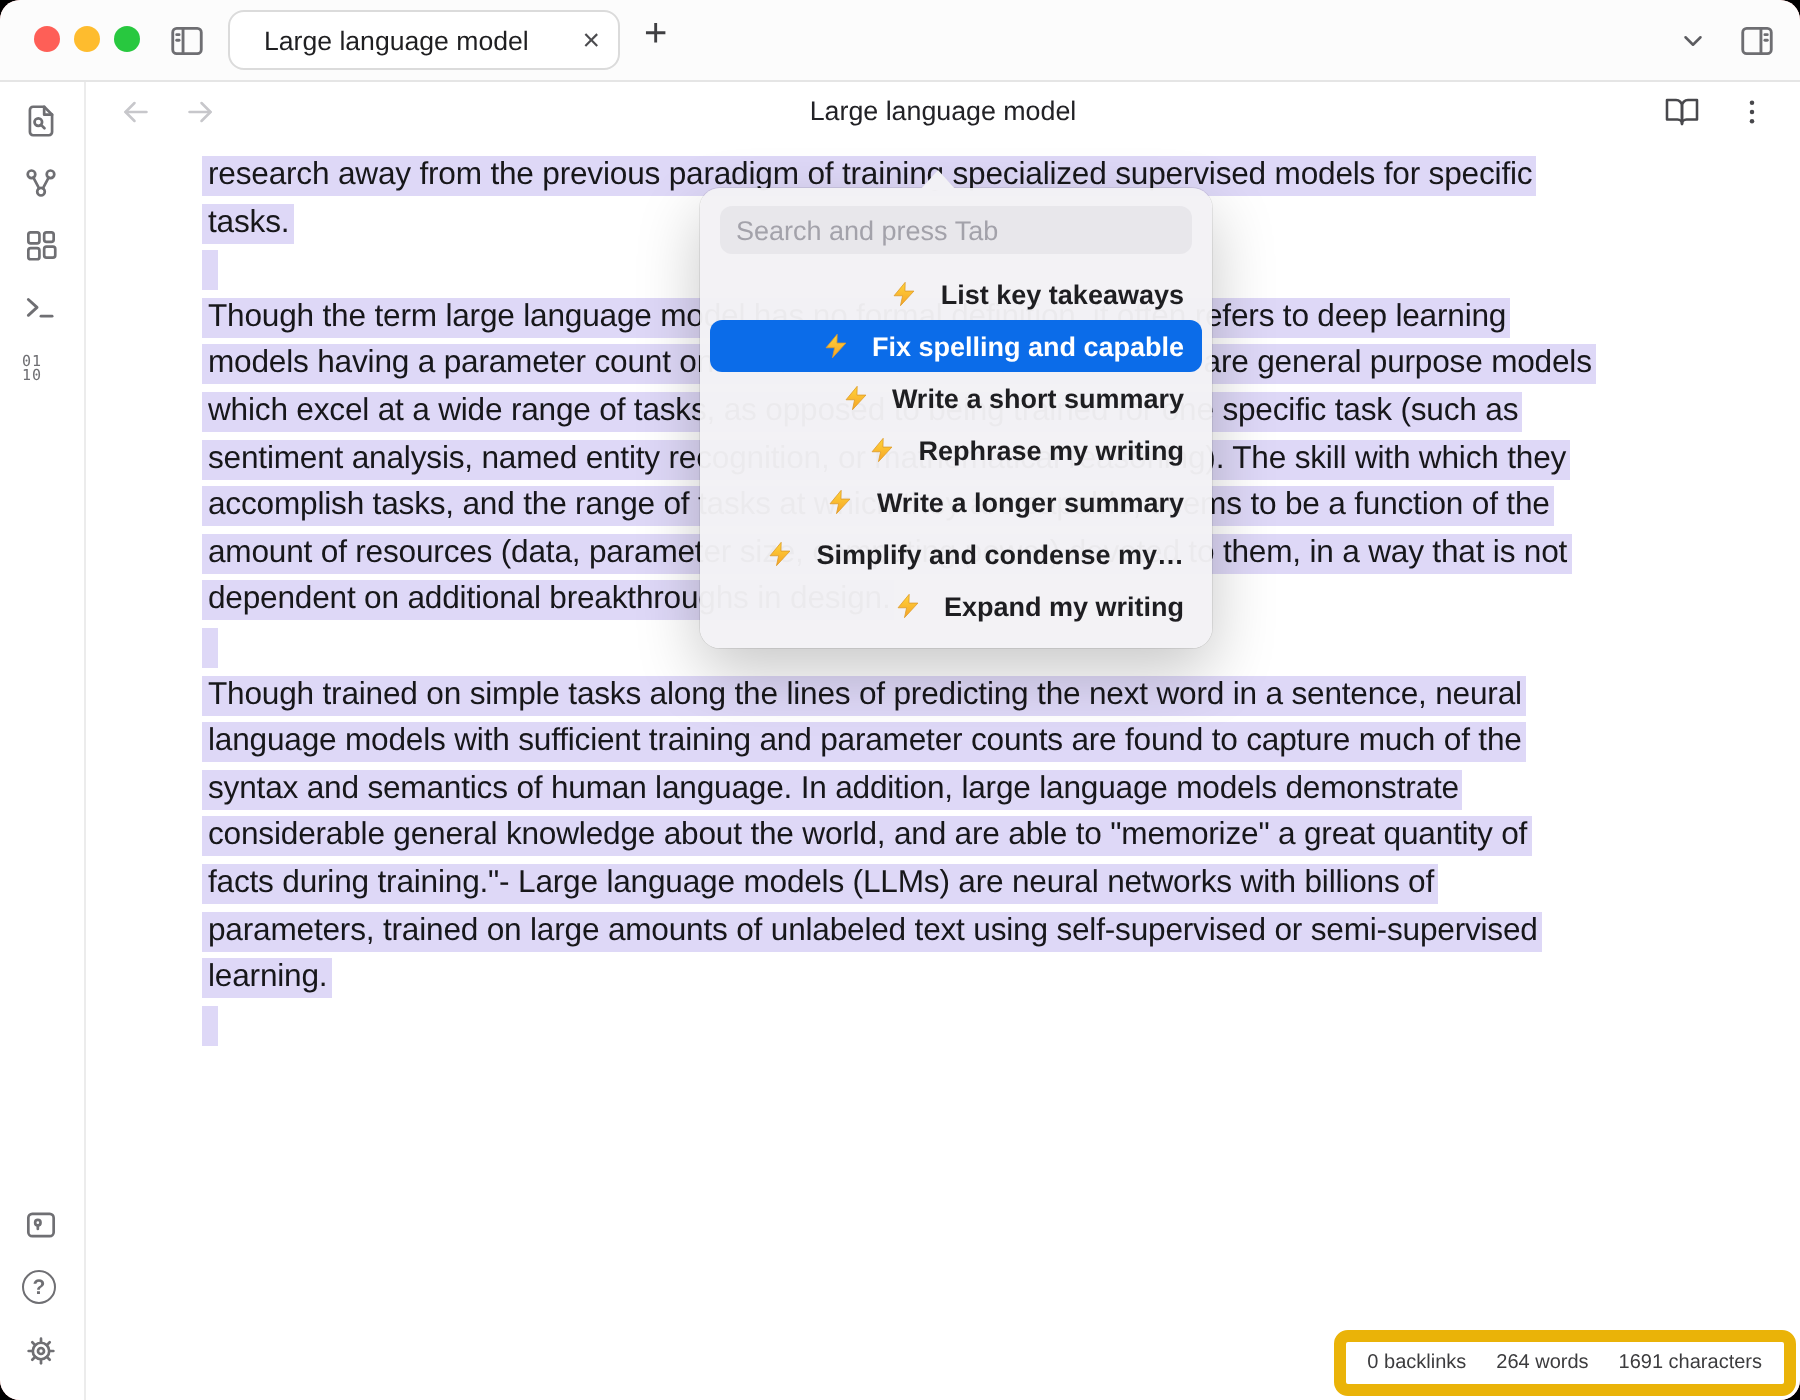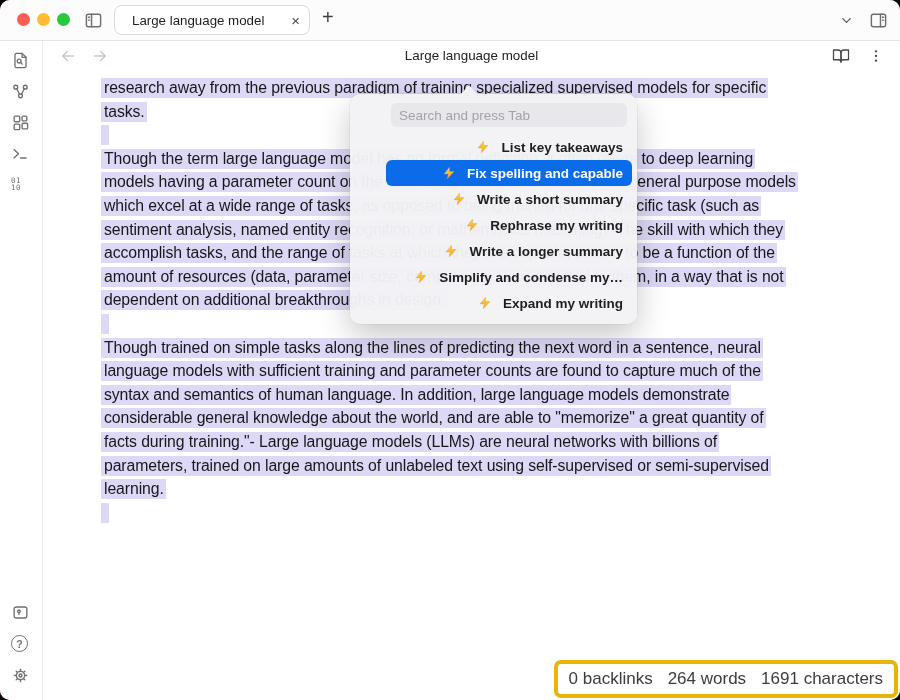--- a/index.html
+++ b/index.html
@@ -38,35 +38,35 @@
   .view-title{position:absolute;left:0;right:0;top:7px;text-align:center;font-size:13.4px;color:#222226;}
   .vh-right{position:absolute;right:16px;top:6px;display:flex;gap:18px;color:#48484c;align-items:center;}
   
   .doc{margin:4px 0 0 61px;width:692px;font-size:15.8px;line-height:23.6px;color:#17171a;letter-spacing:-0.1px;}
   .doc p{margin:0;}
   .hl{background:#ded8f7;box-decoration-break:clone;-webkit-box-decoration-break:clone;padding:1px 2px 2px 3px;margin-left:-3px;}
   .empty-sel{height:23.6px;position:relative;}
   .empty-sel::after{content:"";position:absolute;left:-3px;top:2px;width:8px;height:20px;background:#ded8f7;}
   
   .popup{position:absolute;left:350px;top:94px;width:256px;background:rgba(243,242,245,0.97);
-         border-radius:10px;box-shadow:0 12px 32px rgba(0,0,0,0.22),0 0 0 0.5px rgba(0,0,0,0.08);z-index:5;padding-left:31px;}
+         border-radius:10px;box-shadow:0 12px 32px rgba(0,0,0,0.22),0 0 0 0.5px rgba(0,0,0,0.08);z-index:5;}
   .popup-caret{position:absolute;top:-9px;left:110px;width:0;height:0;
                border-left:9px solid transparent;border-right:9px solid transparent;border-bottom:10px solid #f2f1f5;}
   .popup-search{display:block;margin:9px 10px 5px;width:236px;box-sizing:border-box;height:24px;background:#e8e7eb;
                 border:none;border-radius:6px;font-size:13.5px;padding:0 8px;color:#333;outline:none;
                 font-family:"Liberation Sans",sans-serif;}
   .popup-search::placeholder{color:#a3a2aa;}
   .menu{padding:2px 0 8px;}
   .menu-item{display:flex;align-items:center;gap:11px;height:26px;margin:0 5px;padding:0 9px;border-radius:6px;
              font-size:13.5px;font-weight:600;color:#1e1e21;justify-content:flex-end;}
   .menu-item.active{background:#0b6ce9;color:#fff;}
   .bolt{flex:0 0 auto;display:flex;}
   
-  .statusbar{position:absolute;right:2px;bottom:2px;display:flex;gap:15px;background:#fff;border:4px solid #eab308;
-             border-radius:7px;padding:5px 11px;font-size:17px;color:#3c3c3e;z-index:4;}
+  .statusbar{position:absolute;right:2px;bottom:2px;display:flex;gap:15px;background:#fff;border:6px solid #eab308;
+             border-radius:7px;padding:5px 11px;font-size:10px;color:#3c3c3e;z-index:4;}
   svg{display:block;}
 </style>
 </head>
 <body>
 
 <svg width="0" height="0" style="position:absolute" aria-hidden="true">
   <defs>
     <linearGradient id="bolt-g" x1="0" y1="0" x2="0" y2="1">
       <stop offset="0" stop-color="#ffd43a"></stop>
         <stop offset="1" stop-color="#f6a426"></stop>

